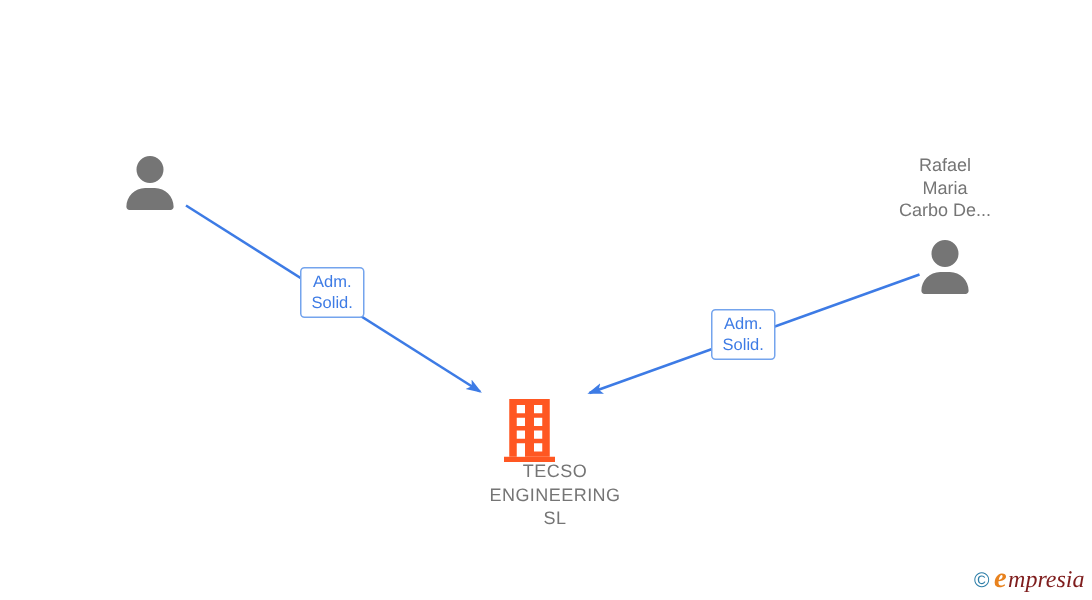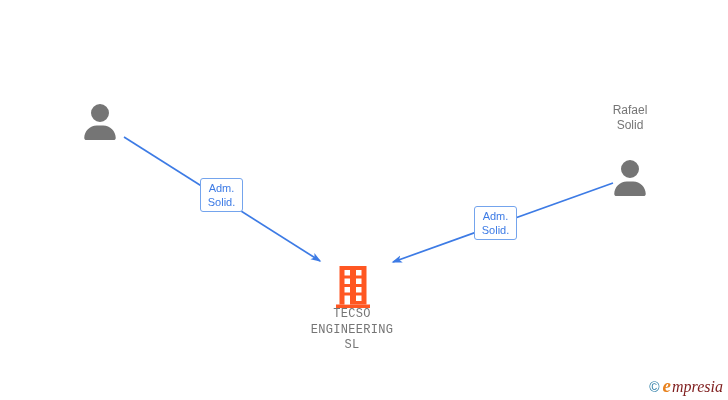--- a/index.html
+++ b/index.html
@@ -98,39 +98,40 @@
       <line x1="613" y1="183" x2="393" y2="262" stroke="#3D7BE5" stroke-width="1.7" marker-end="url(#arrowhead)"></line>
     </g>
   </svg>
 
   <svg class="node-icon" style="left:84px; top:104px;" width="32" height="36" viewBox="0 0 448 512">
     <path fill="#757575" d="M224 256A128 128 0 1 0 224 0a128 128 0 1 0 0 256zm-45.7 48C79.8 304 0 383.8 0 482.3C0 498.7 13.3 512 29.7 512l388.6 0c16.4 0 29.7-13.3 29.7-29.7C448 383.8 368.2 304 269.7 304l-91.4 0z"></path>
   </svg>
 
   <div class="node-label" style="left:580px; top:103px;">
     <div>Rafael</div>
-    <div>Solid</div>
+    <div>Maria</div>
+    <div>Carbo De...</div>
   </div>
   <svg class="node-icon" style="left:614px; top:160px;" width="32" height="36" viewBox="0 0 448 512">
     <path fill="#757575" d="M224 256A128 128 0 1 0 224 0a128 128 0 1 0 0 256zm-45.7 48C79.8 304 0 383.8 0 482.3C0 498.7 13.3 512 29.7 512l388.6 0c16.4 0 29.7-13.3 29.7-29.7C448 383.8 368.2 304 269.7 304l-91.4 0z"></path>
   </svg>
 
   <svg class="node-icon" style="left:335px; top:266px;" width="36" height="42" viewBox="0 0 34 42">
     <rect x="0" y="38.5" width="34" height="3.5" fill="#FF5722"></rect>
     <rect x="3.5" y="0" width="27" height="38.5" fill="#FF5722"></rect>
     <rect x="8.5" y="4" width="5.5" height="5.5" fill="#ffffff"></rect>
     <rect x="20" y="4" width="5.5" height="5.5" fill="#ffffff"></rect>
     <rect x="8.5" y="12.5" width="5.5" height="5.5" fill="#ffffff"></rect>
     <rect x="20" y="12.5" width="5.5" height="5.5" fill="#ffffff"></rect>
     <rect x="8.5" y="21" width="5.5" height="5.5" fill="#ffffff"></rect>
     <rect x="20" y="21" width="5.5" height="5.5" fill="#ffffff"></rect>
     <rect x="8.5" y="29.5" width="5.5" height="9" fill="#ffffff"></rect>
     <rect x="20" y="29.5" width="5.5" height="5.5" fill="#ffffff"></rect>
   </svg>
-  <div class="node-label company-label" style="left:302px; top:307px;font-family:Liberation Mono, monospace;">
+  <div class="node-label company-label" style="left:320px; top:307px;">
     <div>TECSO</div>
     <div>ENGINEERING</div>
     <div>SL</div>
   </div>
 
   <div class="edge-label-box" style="left:200px; top:178px;">
     <div>Adm.</div>
     <div>Solid.</div>
   </div>
   <div class="edge-label-box" style="left:474px; top:206px;">

